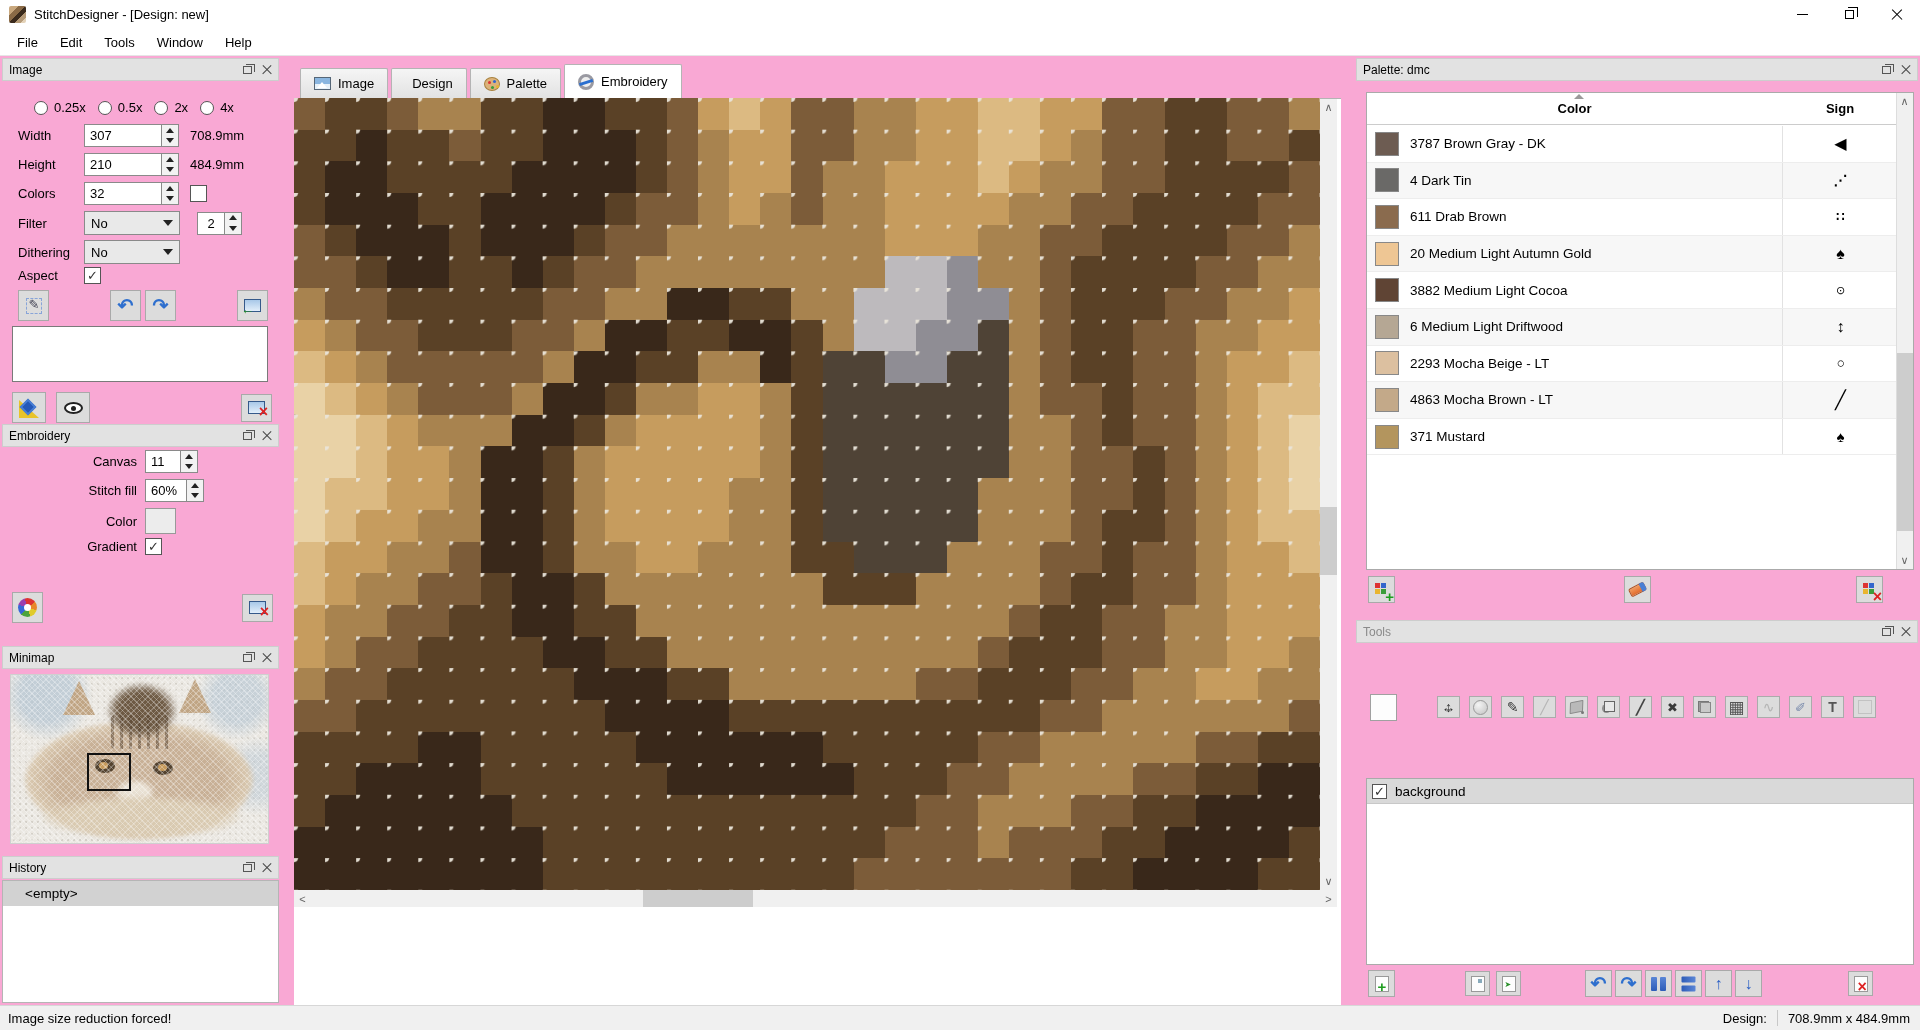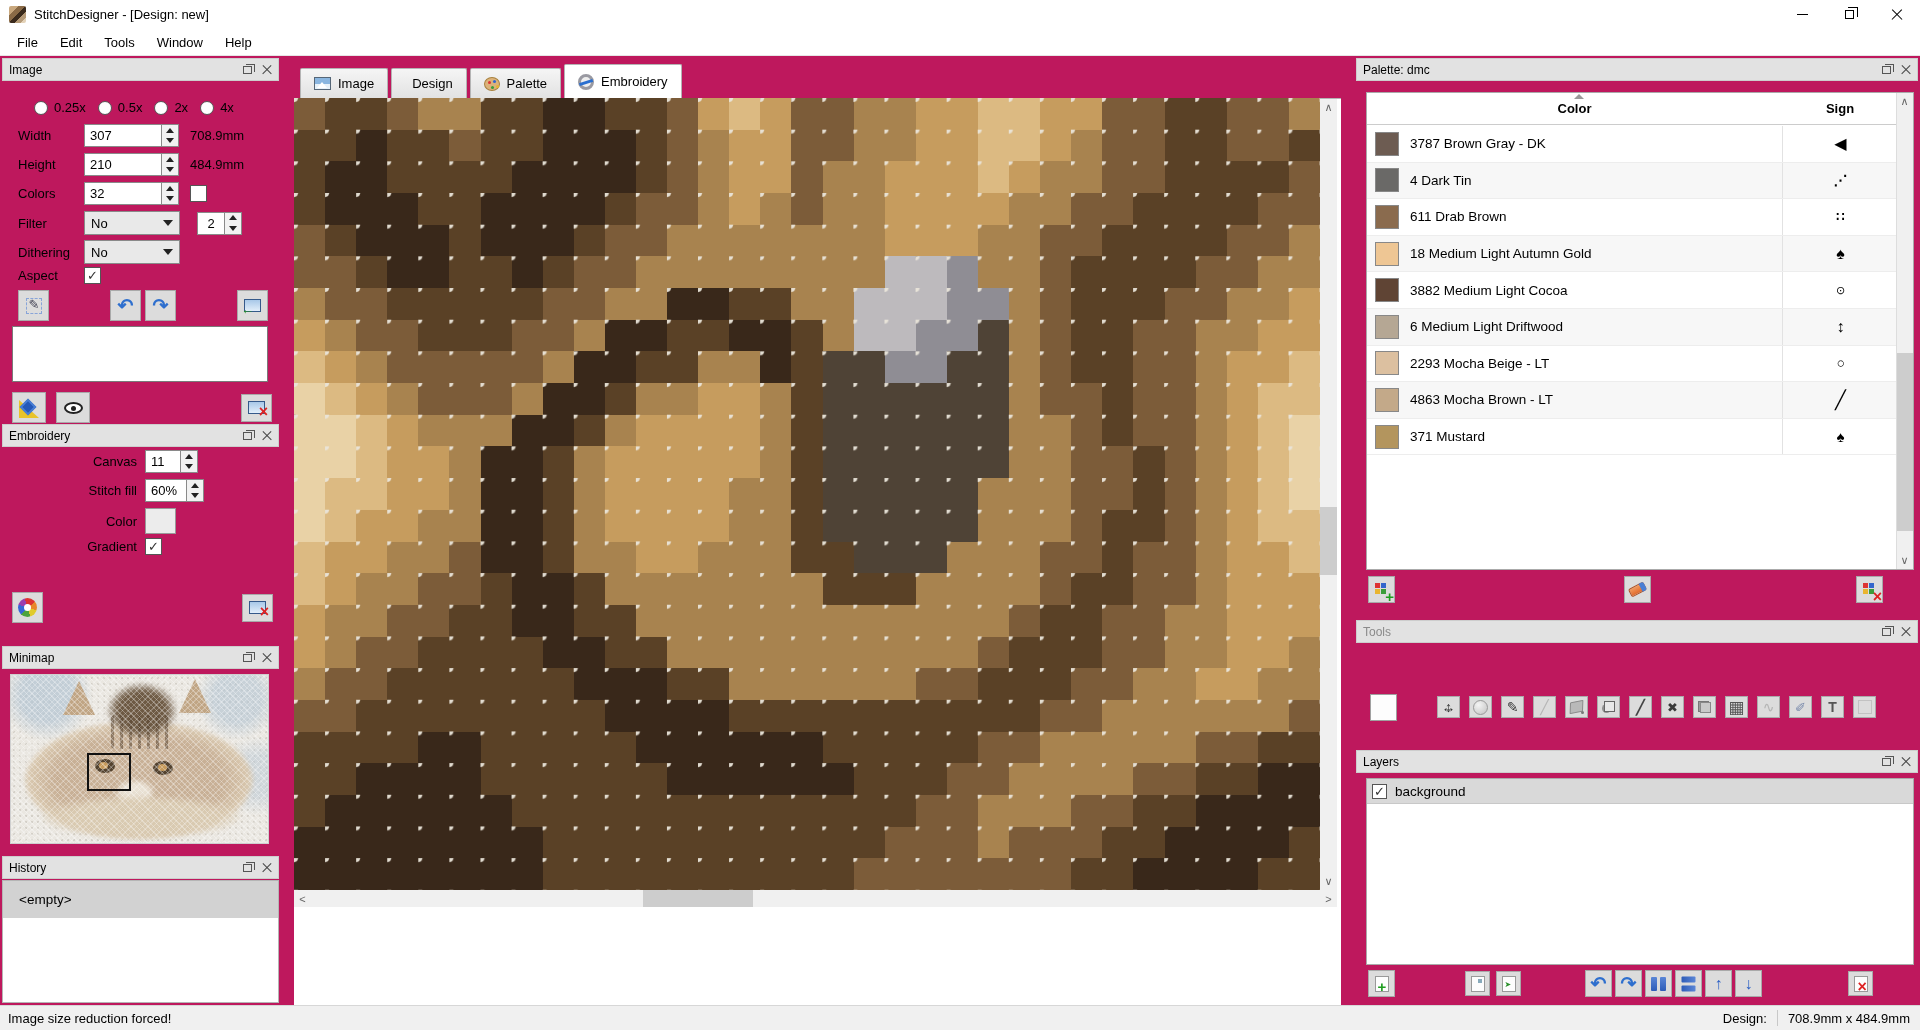--- a/index.html
+++ b/index.html
@@ -1,18 +1,18 @@
 <!DOCTYPE html>
 <html><head>
 <meta charset="utf-8">
 <style>
   * { margin:0; padding:0; box-sizing:border-box; }
   html,body { background:#888; }
   body { font-family:"Liberation Sans", sans-serif; font-size:12px; color:#000; }
-  #app { position:relative; width:1920px; height:1030px; background:#be185d; overflow:hidden; }
+  #app { position:relative; width:1920px; height:1030px; background:#f9a8d4; overflow:hidden; }
 
   
   .titlebar { position:absolute; left:0; top:0; width:1920px; height:29px; background:#fff; display:flex; align-items:center; }
   .appicon { width:17px; height:17px; margin:0 8px 0 9px; border-radius:2px;
     background:linear-gradient(135deg,#c9a87e 0 28%,#8a6a46 28% 48%,#3a2a1c 48% 66%,#b59a78 66% 85%,#e3d2b8 85%); }
   .wintitle { font-size:13px; }
   .winbtns { position:absolute; right:0; top:0; display:flex; height:29px; }
   .winbtn { width:47px; height:29px; display:flex; align-items:center; justify-content:center; }
   .glyph-min { width:11px; height:1px; background:#000; display:block; }
   .glyph-restore { position:relative; width:9px; height:9px; border:1px solid #000; background:#fff; display:block; }
@@ -180,21 +180,21 @@
   .tl-rectsel::before { content:""; width:12px; height:12px; border:1.5px solid #c2c2c2; }
 
   
   .layer-list { position:absolute; left:1366px; top:778px; width:548px; height:187px; background:#fff; border:1px solid #aaa; }
   .lrow { height:25px; background:#d9d9d9; display:flex; align-items:center; gap:8px; padding-left:5px; border-bottom:1px solid #c8c8c8; }
   .lrow .chk { width:15px; height:15px; }
   .lrow .lname { font-size:13.5px; }
 
   
   .hist-list { position:absolute; left:2px; top:880px; width:277px; height:123px; background:#fff; border:1px solid #b5b5b5; }
-  .hrow { height:37px; background:#d2d2d2; display:flex; align-items:center; padding-left:16px; font-size:13.5px; }
+  .hrow { height:25px; background:#d2d2d2; display:flex; align-items:center; padding-left:22px; font-size:13.5px; }
 
   .minimap { position:absolute; left:10px; top:674px; width:259px; height:170px; background:#eae7e1; border:1px solid #cfcfcf; overflow:hidden;
      background-image:
        radial-gradient(circle at 14% 12%, rgba(185,200,212,.8) 0 26px, rgba(185,200,212,0) 46px),
        radial-gradient(circle at 88% 14%, rgba(185,200,212,.7) 0 24px, rgba(185,200,212,0) 42px),
        radial-gradient(circle at 96% 60%, rgba(190,203,214,.6) 0 20px, rgba(190,203,214,0) 40px),
        radial-gradient(#d4d0c8 1px, transparent 1.5px);
      background-size:auto,auto,auto,6px 6px; }
   .mm-part { position:absolute; border-radius:50%; filter:blur(2px); }
   .minimap::after { content:""; position:absolute; inset:0;
@@ -1341,21 +1341,21 @@
         </div>
         <div class="prow" data-name="palette-row">
           <span class="sw" data-name="color-swatch" style="background: rgb(138, 107, 78);"></span>
           <span class="nm" data-name="color-name">611 Drab Brown</span>
           <span class="sgcell" data-name="sign-cell">
             <span class="sg" data-name="stitch-sign">∷</span>
           </span>
         </div>
         <div class="prow" data-name="palette-row">
           <span class="sw" data-name="color-swatch" style="background: rgb(238, 198, 148);"></span>
-          <span class="nm" data-name="color-name">18 Medium Light Autumn Gold</span>
+          <span class="nm" data-name="color-name">20 Medium Light Autumn Gold</span>
           <span class="sgcell" data-name="sign-cell">
             <span class="sg" data-name="stitch-sign">♠</span>
           </span>
         </div>
         <div class="prow" data-name="palette-row">
           <span class="sw" data-name="color-swatch" style="background: rgb(95, 68, 52);"></span>
           <span class="nm" data-name="color-name">3882 Medium Light Cocoa</span>
           <span class="sgcell" data-name="sign-cell">
             <span class="sg" data-name="stitch-sign">⊙</span>
           </span>
@@ -1429,25 +1429,20 @@
       <span class="tool tl-polyline" data-name="polyline-tool"></span>
       <span class="tool tl-cross" data-name="cross-stitch-tool"></span>
       <span class="tool tl-copy" data-name="copy-stitch-tool"></span>
       <span class="tool tl-grid" data-name="grid-tool"></span>
       <span class="tool tl-curve dis" data-name="curve-tool"></span>
       <span class="tool tl-editbox" data-name="edit-box-tool"></span>
       <span class="tool tl-text" data-name="text-tool"></span>
       <span class="tool tl-rectsel dis" data-name="rect-select-tool"></span>
     </div>
 
-  <div class="ptitle" style="left:1356px; top:750px; width:562px;" data-name="layers-panel-header">
-    <span class="cap" data-name="layers-panel-title">Layers</span>
-    <span class="pticon-float" data-name="float-panel-icon"></span>
-    <span class="pticon-close" data-name="close-panel-icon"></span>
-  </div>
 
   <div class="layer-list" id="layer-list" data-name="layers-list">
       <div class="lrow" data-name="layer-row">
         <span class="chk" data-name="layer-visibility-checkbox">✓</span>
         <span class="lname" data-name="layer-name">background</span>
       </div>
     </div>
 
   <div class="row" style="left:1368px; top:970px;" data-name="layers-actions-row">
     <span class="btn" style="width:27px; height:27px;" data-name="add-layer-button">

